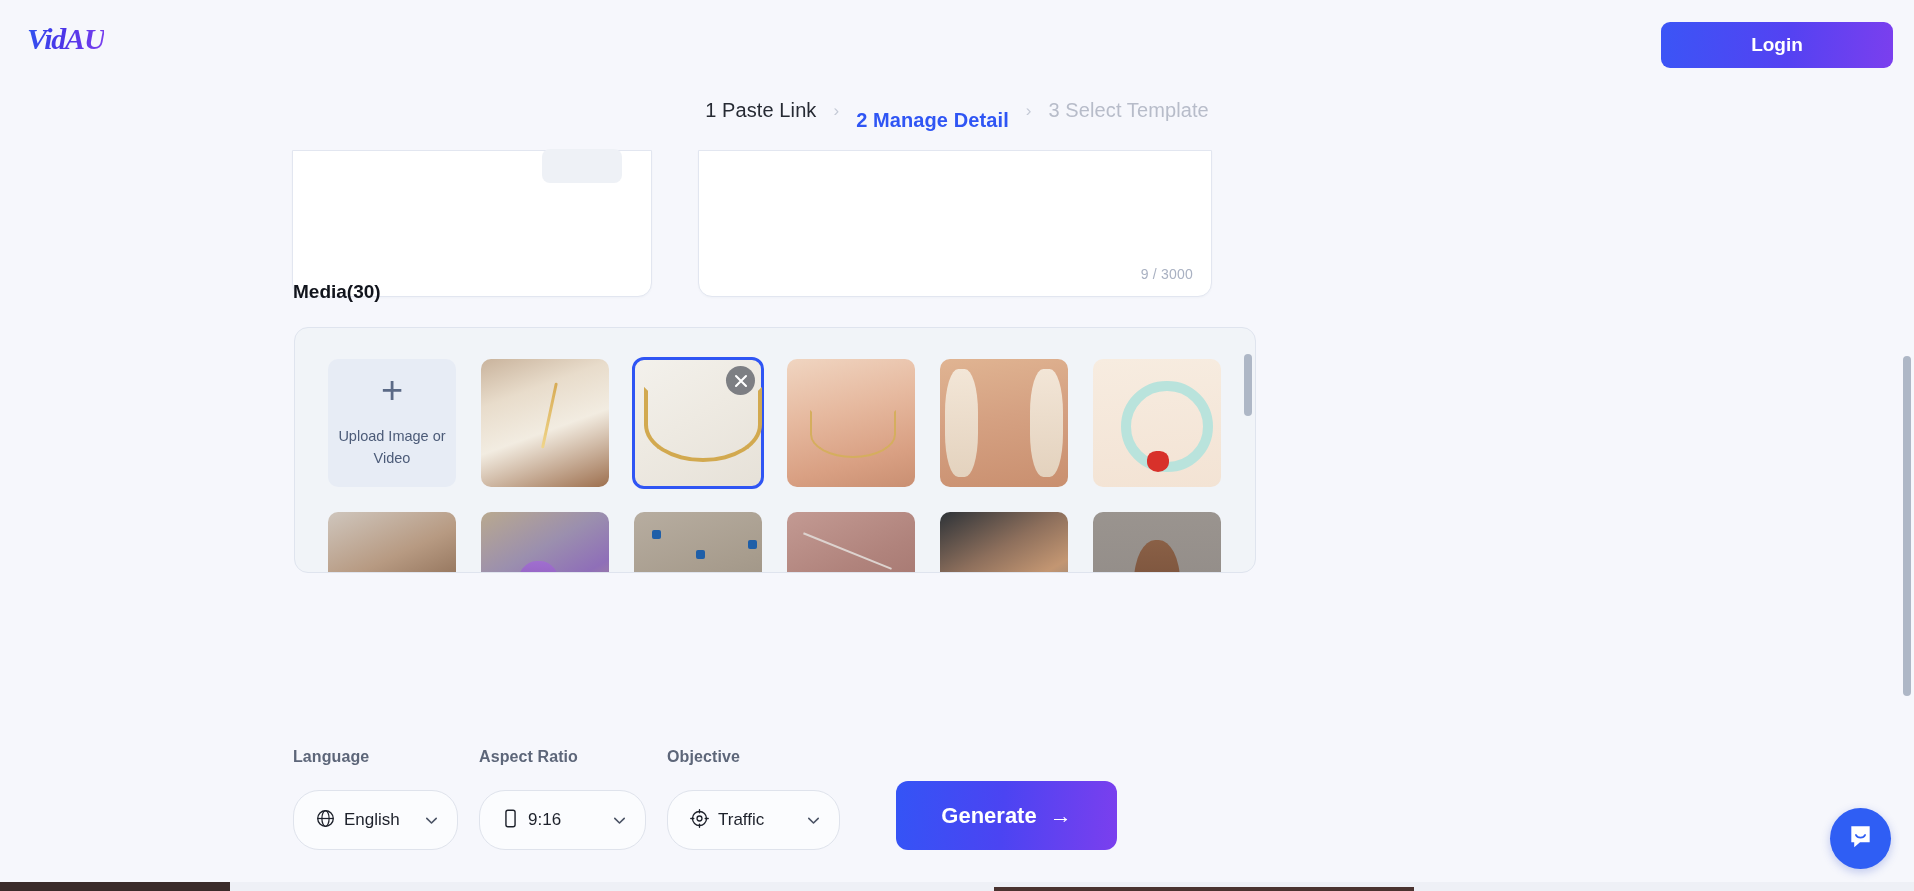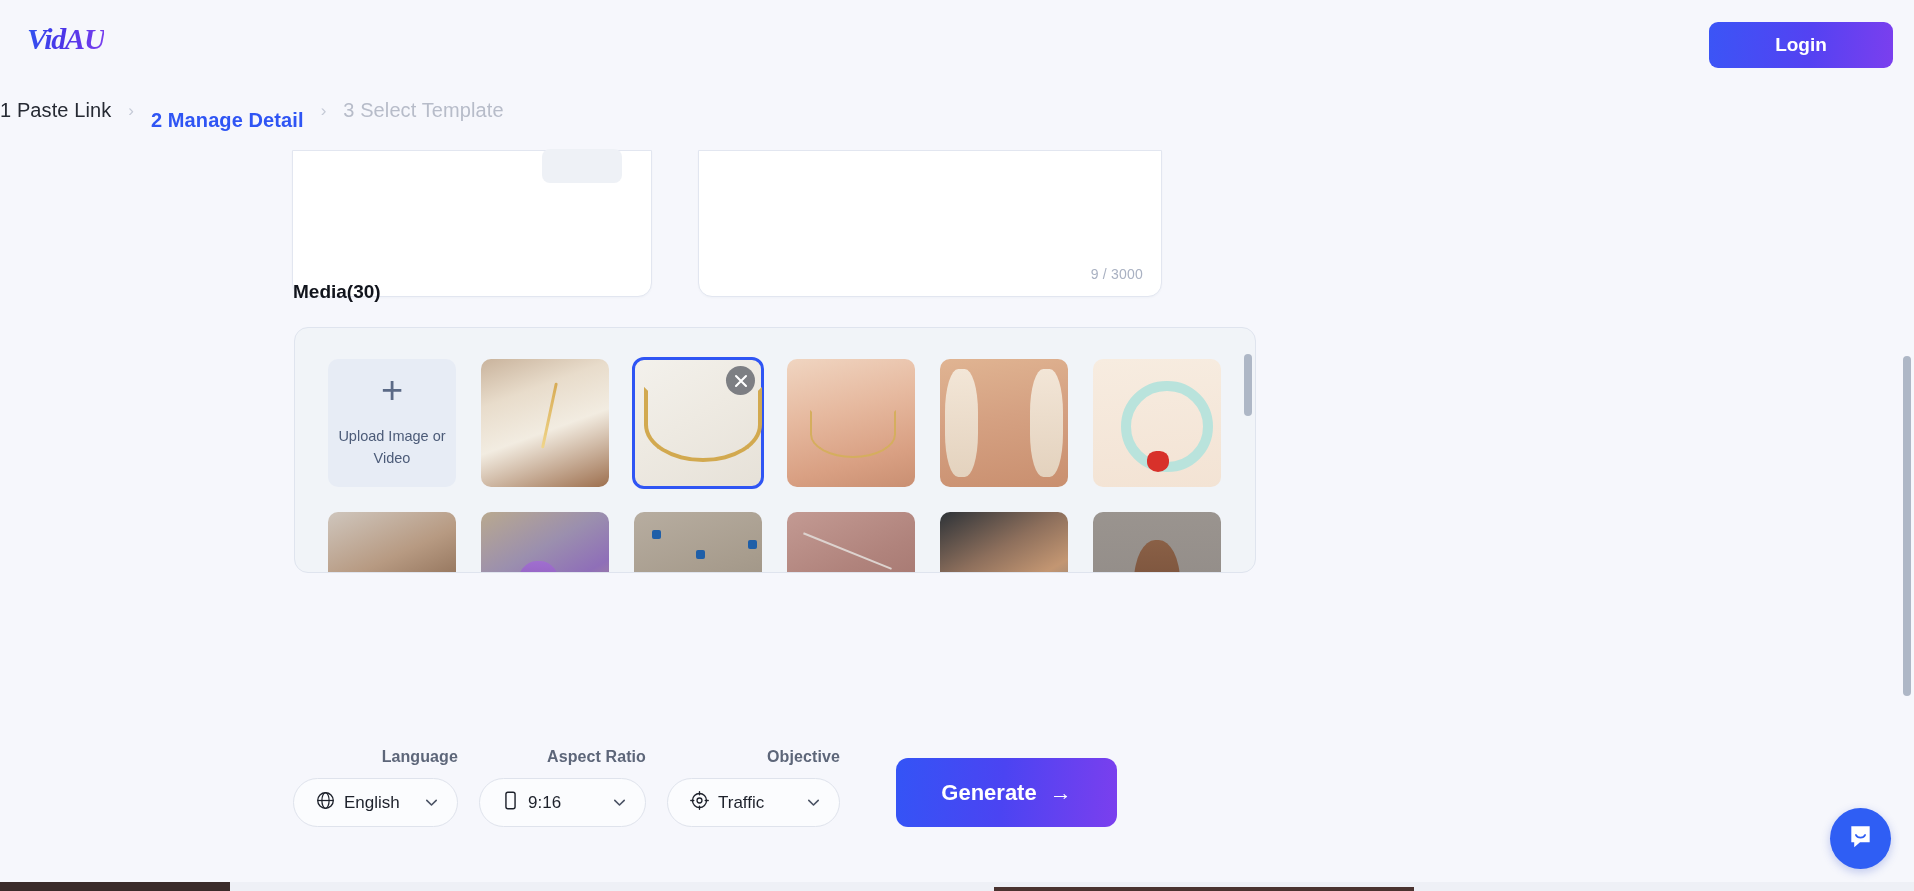--- a/index.html
+++ b/index.html
@@ -18,49 +18,49 @@
     position:absolute; left:27px; top:22px;
     font-size:30px; font-weight:900; font-style:italic;
     letter-spacing:-1.2px;
     background:linear-gradient(100deg,#2e55f0 0%,#4b35e8 45%,#7b3fee 100%);
     -webkit-background-clip:text; background-clip:text;
     -webkit-text-fill-color:transparent; color:transparent;
     font-family:Liberation Serif, serif;
   }
   .login-btn {
     position:absolute; right:21px; top:22px;
-    width:184px; height:46px; border:none; border-radius:9px;
+    width:232px; height:46px; border:none; border-radius:9px;
     background:linear-gradient(95deg,#3b55f6 0%,#5442f2 55%,#7b3fee 100%);
     color:#fff; font-size:19px; font-weight:700;
     font-family:"Liberation Sans", sans-serif;
     cursor:pointer;
     display:flex; align-items:center; justify-content:center;
   }
 
   
   .stepper {
     position:absolute; top:89px; left:0; width:1914px;
-    display:flex; align-items:center; gap:17px;
+    display:flex; align-items:center; justify-content:center; gap:17px;
     font-size:20px;
   }
   .step { white-space:nowrap; letter-spacing:.1px; }
   .step.done { color:#262a33; }
   .step.active { color:#2f55f4; font-weight:700;margin-top:20px; }
   .step.todo { color:#b7bcc9; }
   .step-sep { color:#c5cad6; font-size:17px; font-weight:400; }
 
   
   .card {
     position:absolute; background:#fff;
     border:1px solid #e2e6f0;
     border-bottom-left-radius:14px; border-bottom-right-radius:14px;
     box-shadow:0 1px 2px rgba(40,50,80,.03);
   }
   .card-left  { left:292px; top:150px; width:360px; height:147px; }
-  .card-right { left:698px; top:150px; width:464px; height:147px; }
+  .card-right { left:698px; top:150px; width:514px; height:147px; }
   .ghost-chip {
     position:absolute; left:249px; top:-2px; width:80px; height:34px;
     background:#eef1f6; border-radius:8px;
     display:flex; align-items:flex-end; justify-content:center;
     font-size:13px; color:#5b6273; padding-bottom:2px; overflow:hidden;
   }
   .counter {
     position:absolute; right:18px; bottom:14px;
     font-size:14px; color:#a9b1c2; letter-spacing:.2px;
   }
@@ -153,24 +153,24 @@
   .b4{background:linear-gradient(155deg,#c39a93 0%,#b0837c 45%,#9c6d66 100%);}
   .b4:after{content:"";position:absolute;left:10%;top:30%;width:74%;height:2px;
     background:#ddd3cf;transform:rotate(22deg);}
   .b5{background:linear-gradient(150deg,#2e3338 0%,#8d6f5c 35%,#c39672 60%,#566b7a 100%);}
   .b6{background:linear-gradient(180deg,#9a948f 0%,#8e8884 100%);}
   .b6:after{content:"";position:absolute;left:32%;top:22%;width:36%;height:70%;
     background:linear-gradient(#8a6046,#6d4835);border-radius:46% 46% 30% 30%;}
 
   
   .controls { position:absolute; left:293px; top:748px; display:flex; align-items:flex-end; gap:21px; }
-  .ctrl-group { display:flex; flex-direction:column; gap:12px;text-align:right; }
+  .ctrl-group { display:flex; flex-direction:column; gap:24px; }
   .ctrl-label { font-size:16px; color:#5d6679; font-weight:700; letter-spacing:.1px; }
   .ctrl-select {
-    height:49px; border:1px solid #dfe3ec; background:#fbfcfe;
+    height:60px; border:1px solid #dfe3ec; background:#fbfcfe;
     border-radius:26px; display:flex; align-items:center;
     padding:0 17px 0 22px; gap:9px; cursor:pointer;
   }
   .ctrl-select .val { font-size:17px; color:#1d212b; white-space:nowrap; }
   .ctrl-select .chev { margin-left:auto; padding-left:14px; display:flex; }
   .w-lang { width:165px; }
   .w-ratio { width:167px; }
   .w-len { width:165px; }
   .w-obj { width:173px; }
   .generate-btn {

